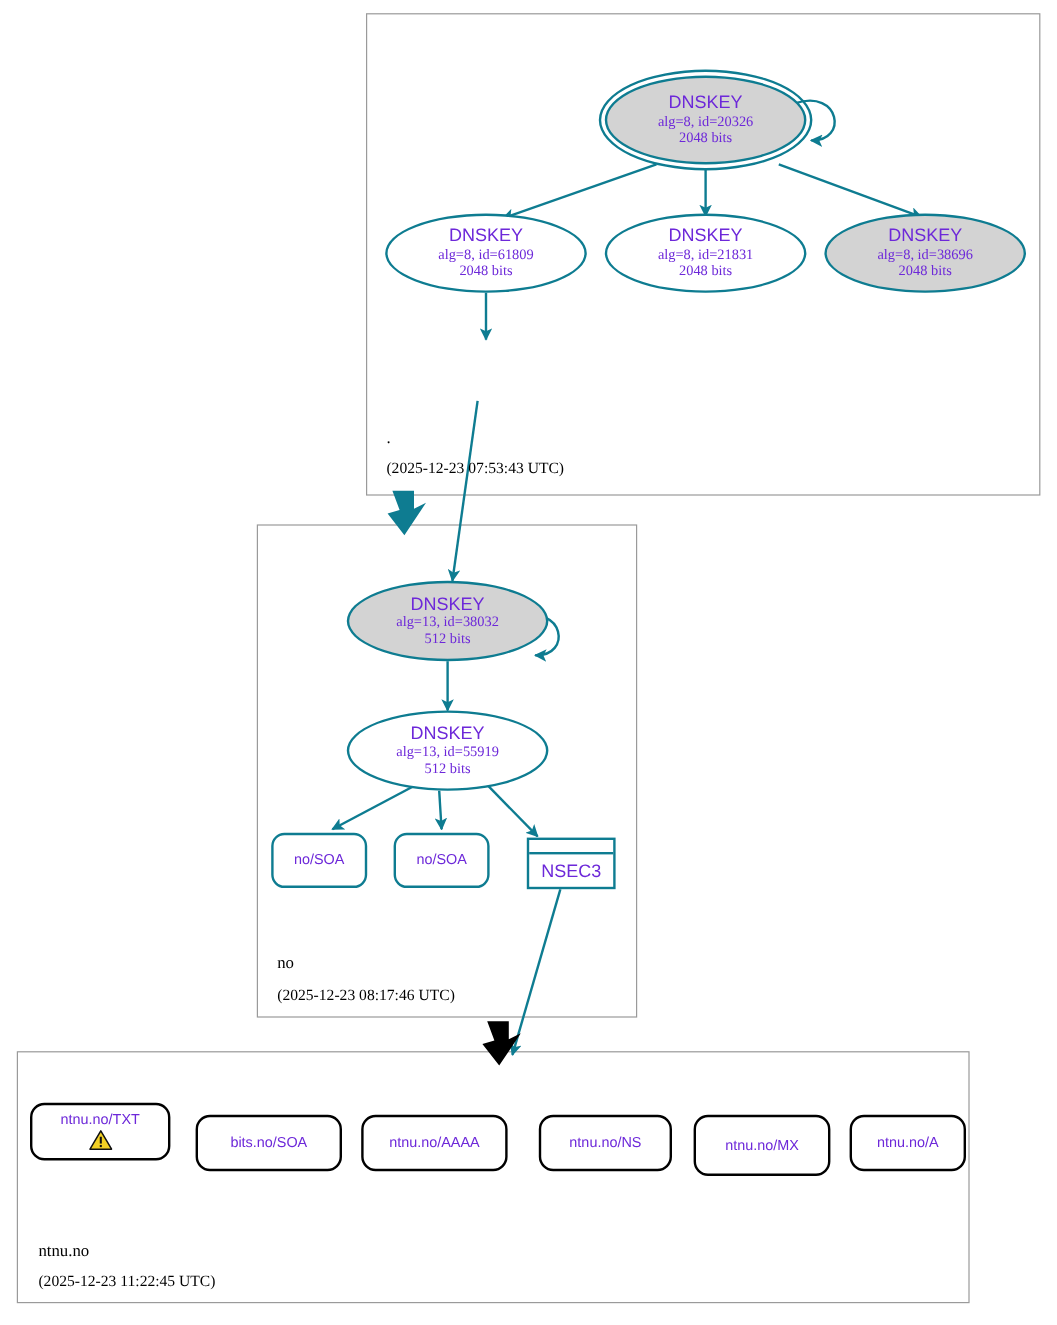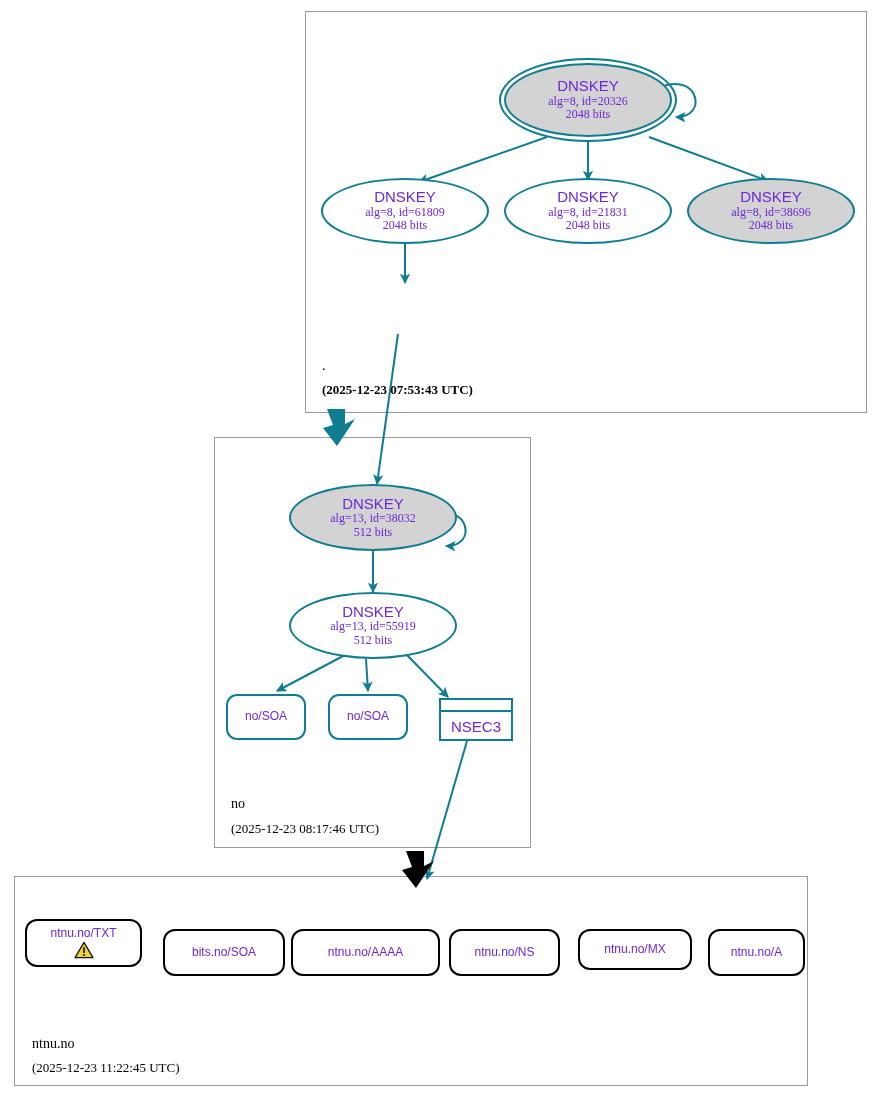--- a/index.html
+++ b/index.html
@@ -177,21 +177,21 @@
   </div>
 
   <div class="node ell filled" style="left:687px; top:178px; width:168px; height:66px;">
     <div class="t1">DNSKEY</div>
     <div class="t2">alg=8, id=38696</div>
     <div class="t2">2048 bits</div>
   </div>
 
 
   <div class="zone-label zone-name" style="left:322px; top:358px;">.</div>
-  <div class="zone-label zone-time" style="left:322px; top:382px;font-weight:bold;">(2025-12-23 07:53:43 UTC)</div>
+  <div class="zone-label zone-time" style="left:322px; top:382px;">(2025-12-23 07:53:43 UTC)</div>
 
   <div class="node ell filled" style="left:289px; top:484px; width:168px; height:67px;">
     <div class="t1">DNSKEY</div>
     <div class="t2">alg=13, id=38032</div>
     <div class="t2">512 bits</div>
   </div>
 
   <div class="node ell" style="left:289px; top:592px; width:168px; height:67px;">
     <div class="t1">DNSKEY</div>
     <div class="t2">alg=13, id=55919</div>
@@ -220,29 +220,29 @@
       <path d="M 11 1.5 L 21 18.5 L 1 18.5 Z" fill="#f2d024" stroke="#111111" stroke-width="1.4" stroke-linejoin="round"></path>
       <rect x="10.05" y="7" width="1.9" height="6.3" fill="#111111"></rect>
       <rect x="10.05" y="14.6" width="1.9" height="2" fill="#111111"></rect>
     </svg>
   </div>
 
   <div class="node rrset black" style="left:163px; top:929px; width:122px; height:47px;">
     <span>bits.no/SOA</span>
   </div>
 
-  <div class="node rrset black" style="left:291px; top:929px; width:149px; height:47px;">
+  <div class="node rrset black" style="left:301px; top:929px; width:122px; height:47px;">
     <span>ntnu.no/AAAA</span>
   </div>
 
   <div class="node rrset black" style="left:449px; top:929px; width:111px; height:47px;">
     <span>ntnu.no/NS</span>
   </div>
 
-  <div class="node rrset black" style="left:578px; top:929px; width:114px; height:41px;">
+  <div class="node rrset black" style="left:578px; top:929px; width:114px; height:51px;">
     <span>ntnu.no/MX</span>
   </div>
 
   <div class="node rrset black" style="left:708px; top:929px; width:97px; height:47px;">
     <span>ntnu.no/A</span>
   </div>
 
   <div class="zone-label zone-name" style="left:32px; top:1036px;">ntnu.no</div>
   <div class="zone-label zone-time" style="left:32px; top:1060px;">(2025-12-23 11:22:45 UTC)</div>
 

